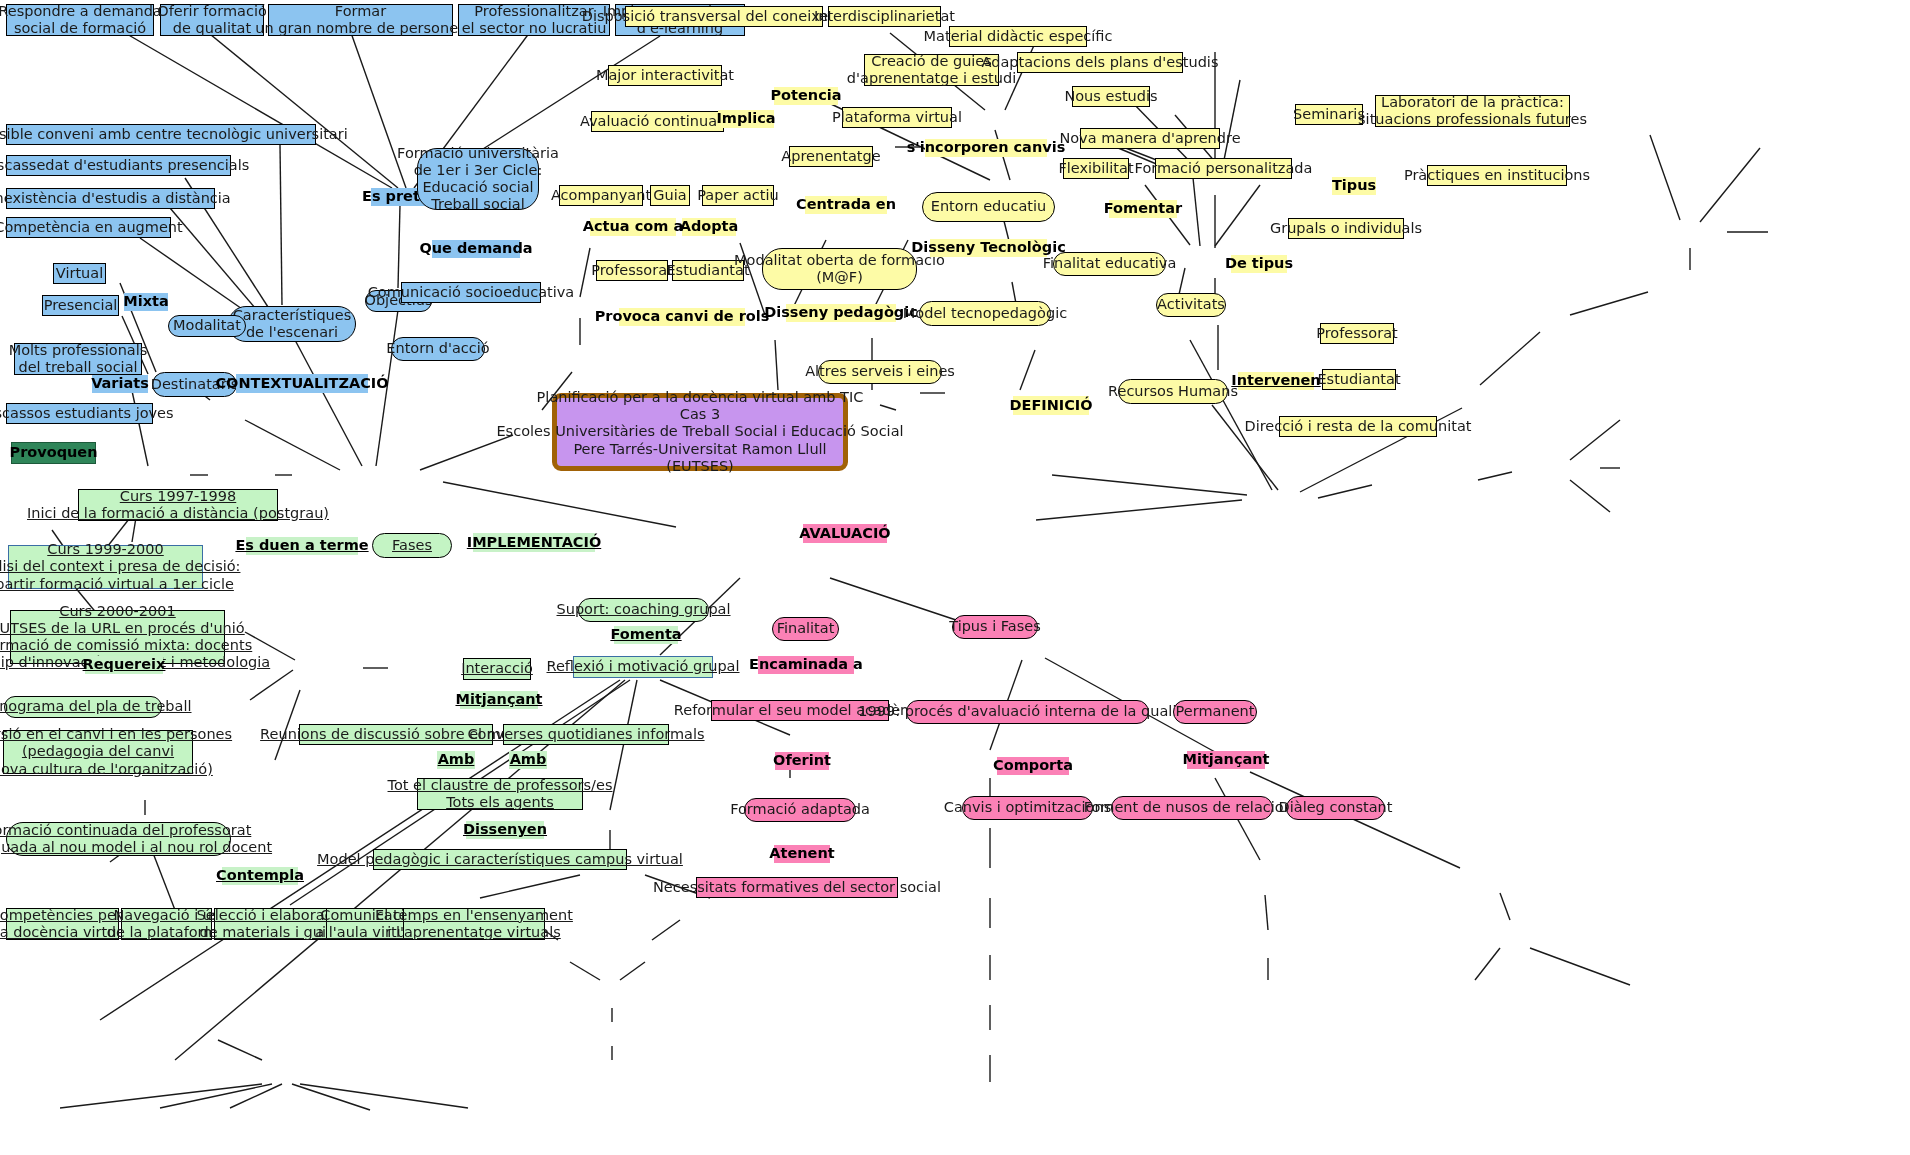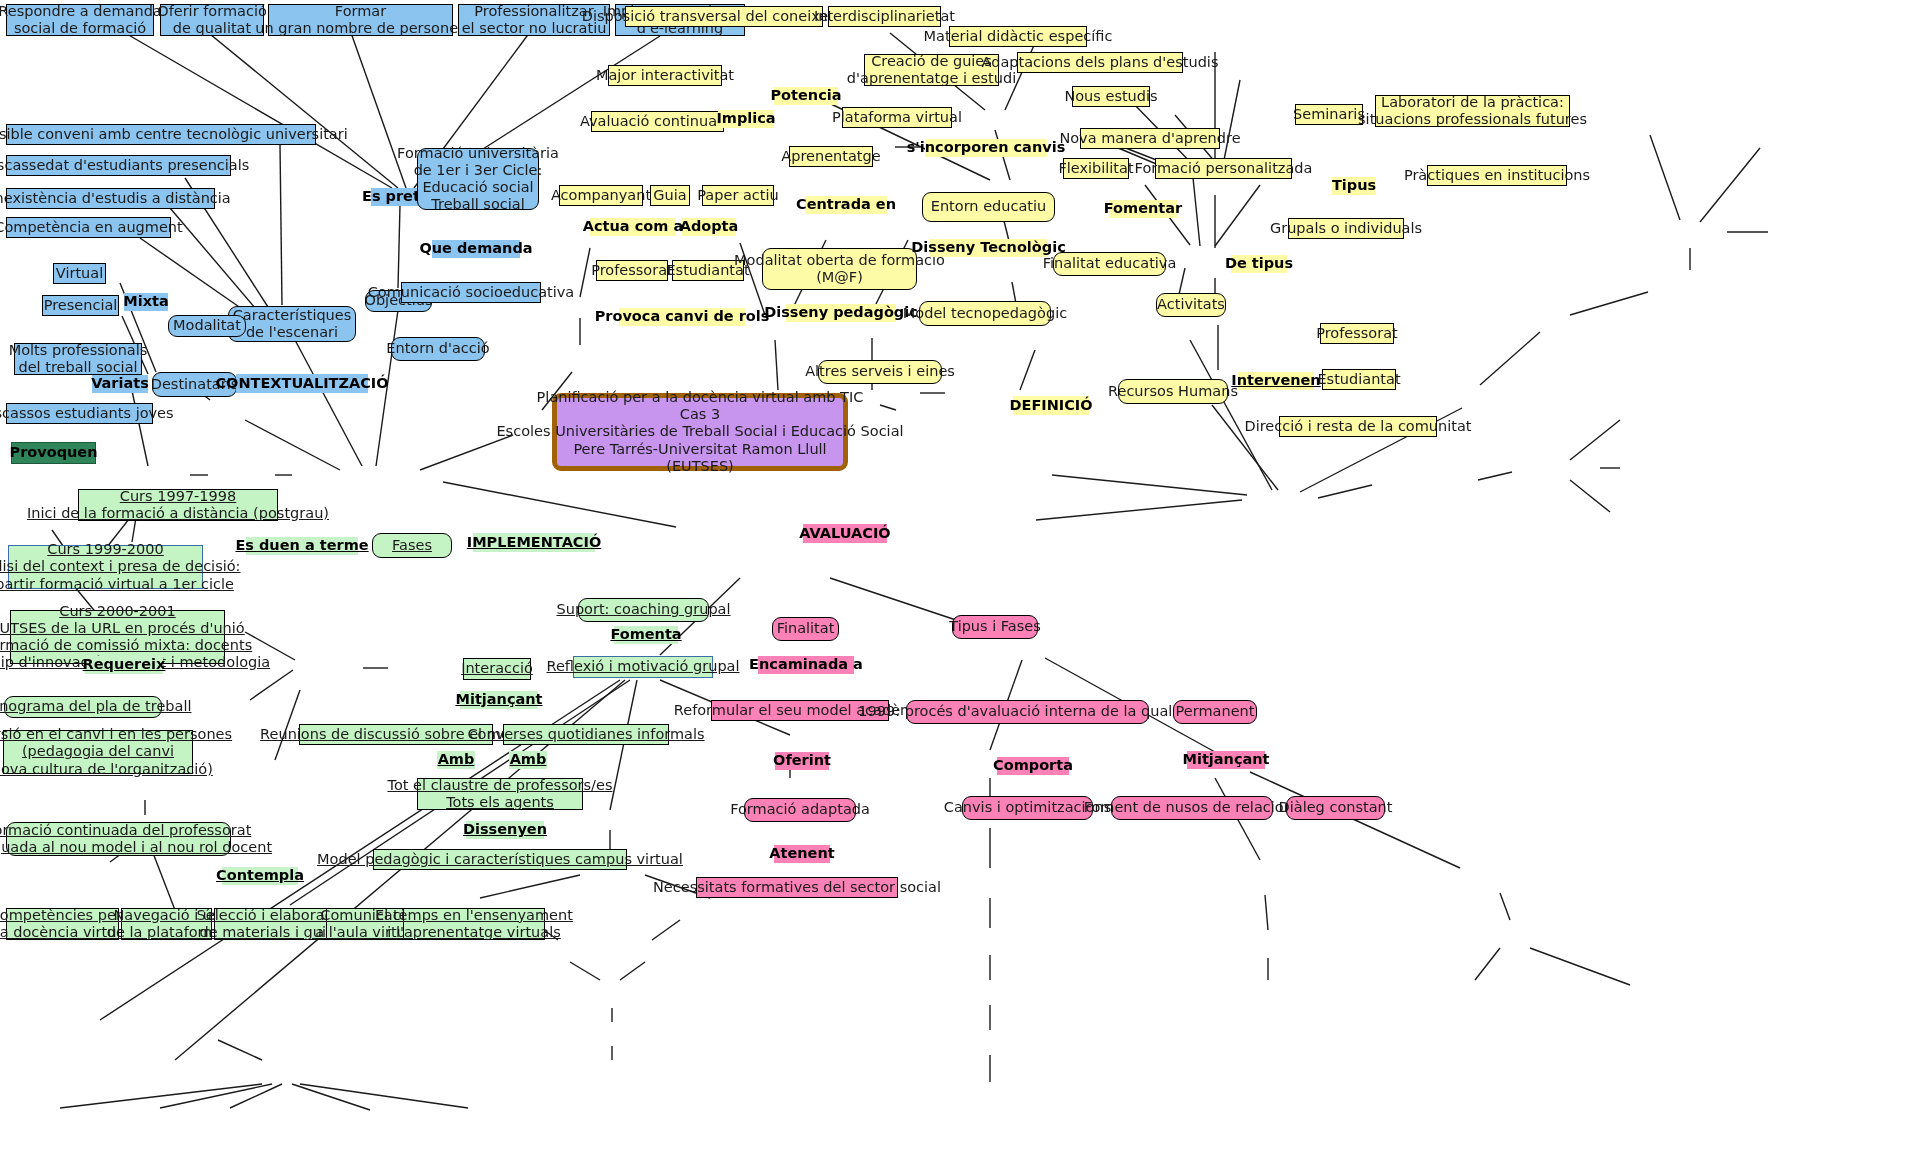--- a/index.html
+++ b/index.html
@@ -38,21 +38,21 @@
   .box {
     border: 1px solid #000000;
     padding: 2px 5px;
     font-size: 14.5px;
     color: #1a1a1a;
   }
   .blue   { background: #8cc4f0; }
   .yellow { background: #fdfba6; }
   .green  { background: #c4f4c4; text-decoration: underline; }
   .pink   { background: #fb81b6; }
-  .rounded { border-radius: 9px; }
+  .rounded { border-radius: 20px; }
   .blueborder { border: 1px solid #3a6ea5; }
   
   .link {
     font-weight: bold;
     font-size: 14.5px;
     color: #000000;
     padding: 1px 3px;
     border: none;
   }
   .link.blue   { background: #8cc4f0; }

